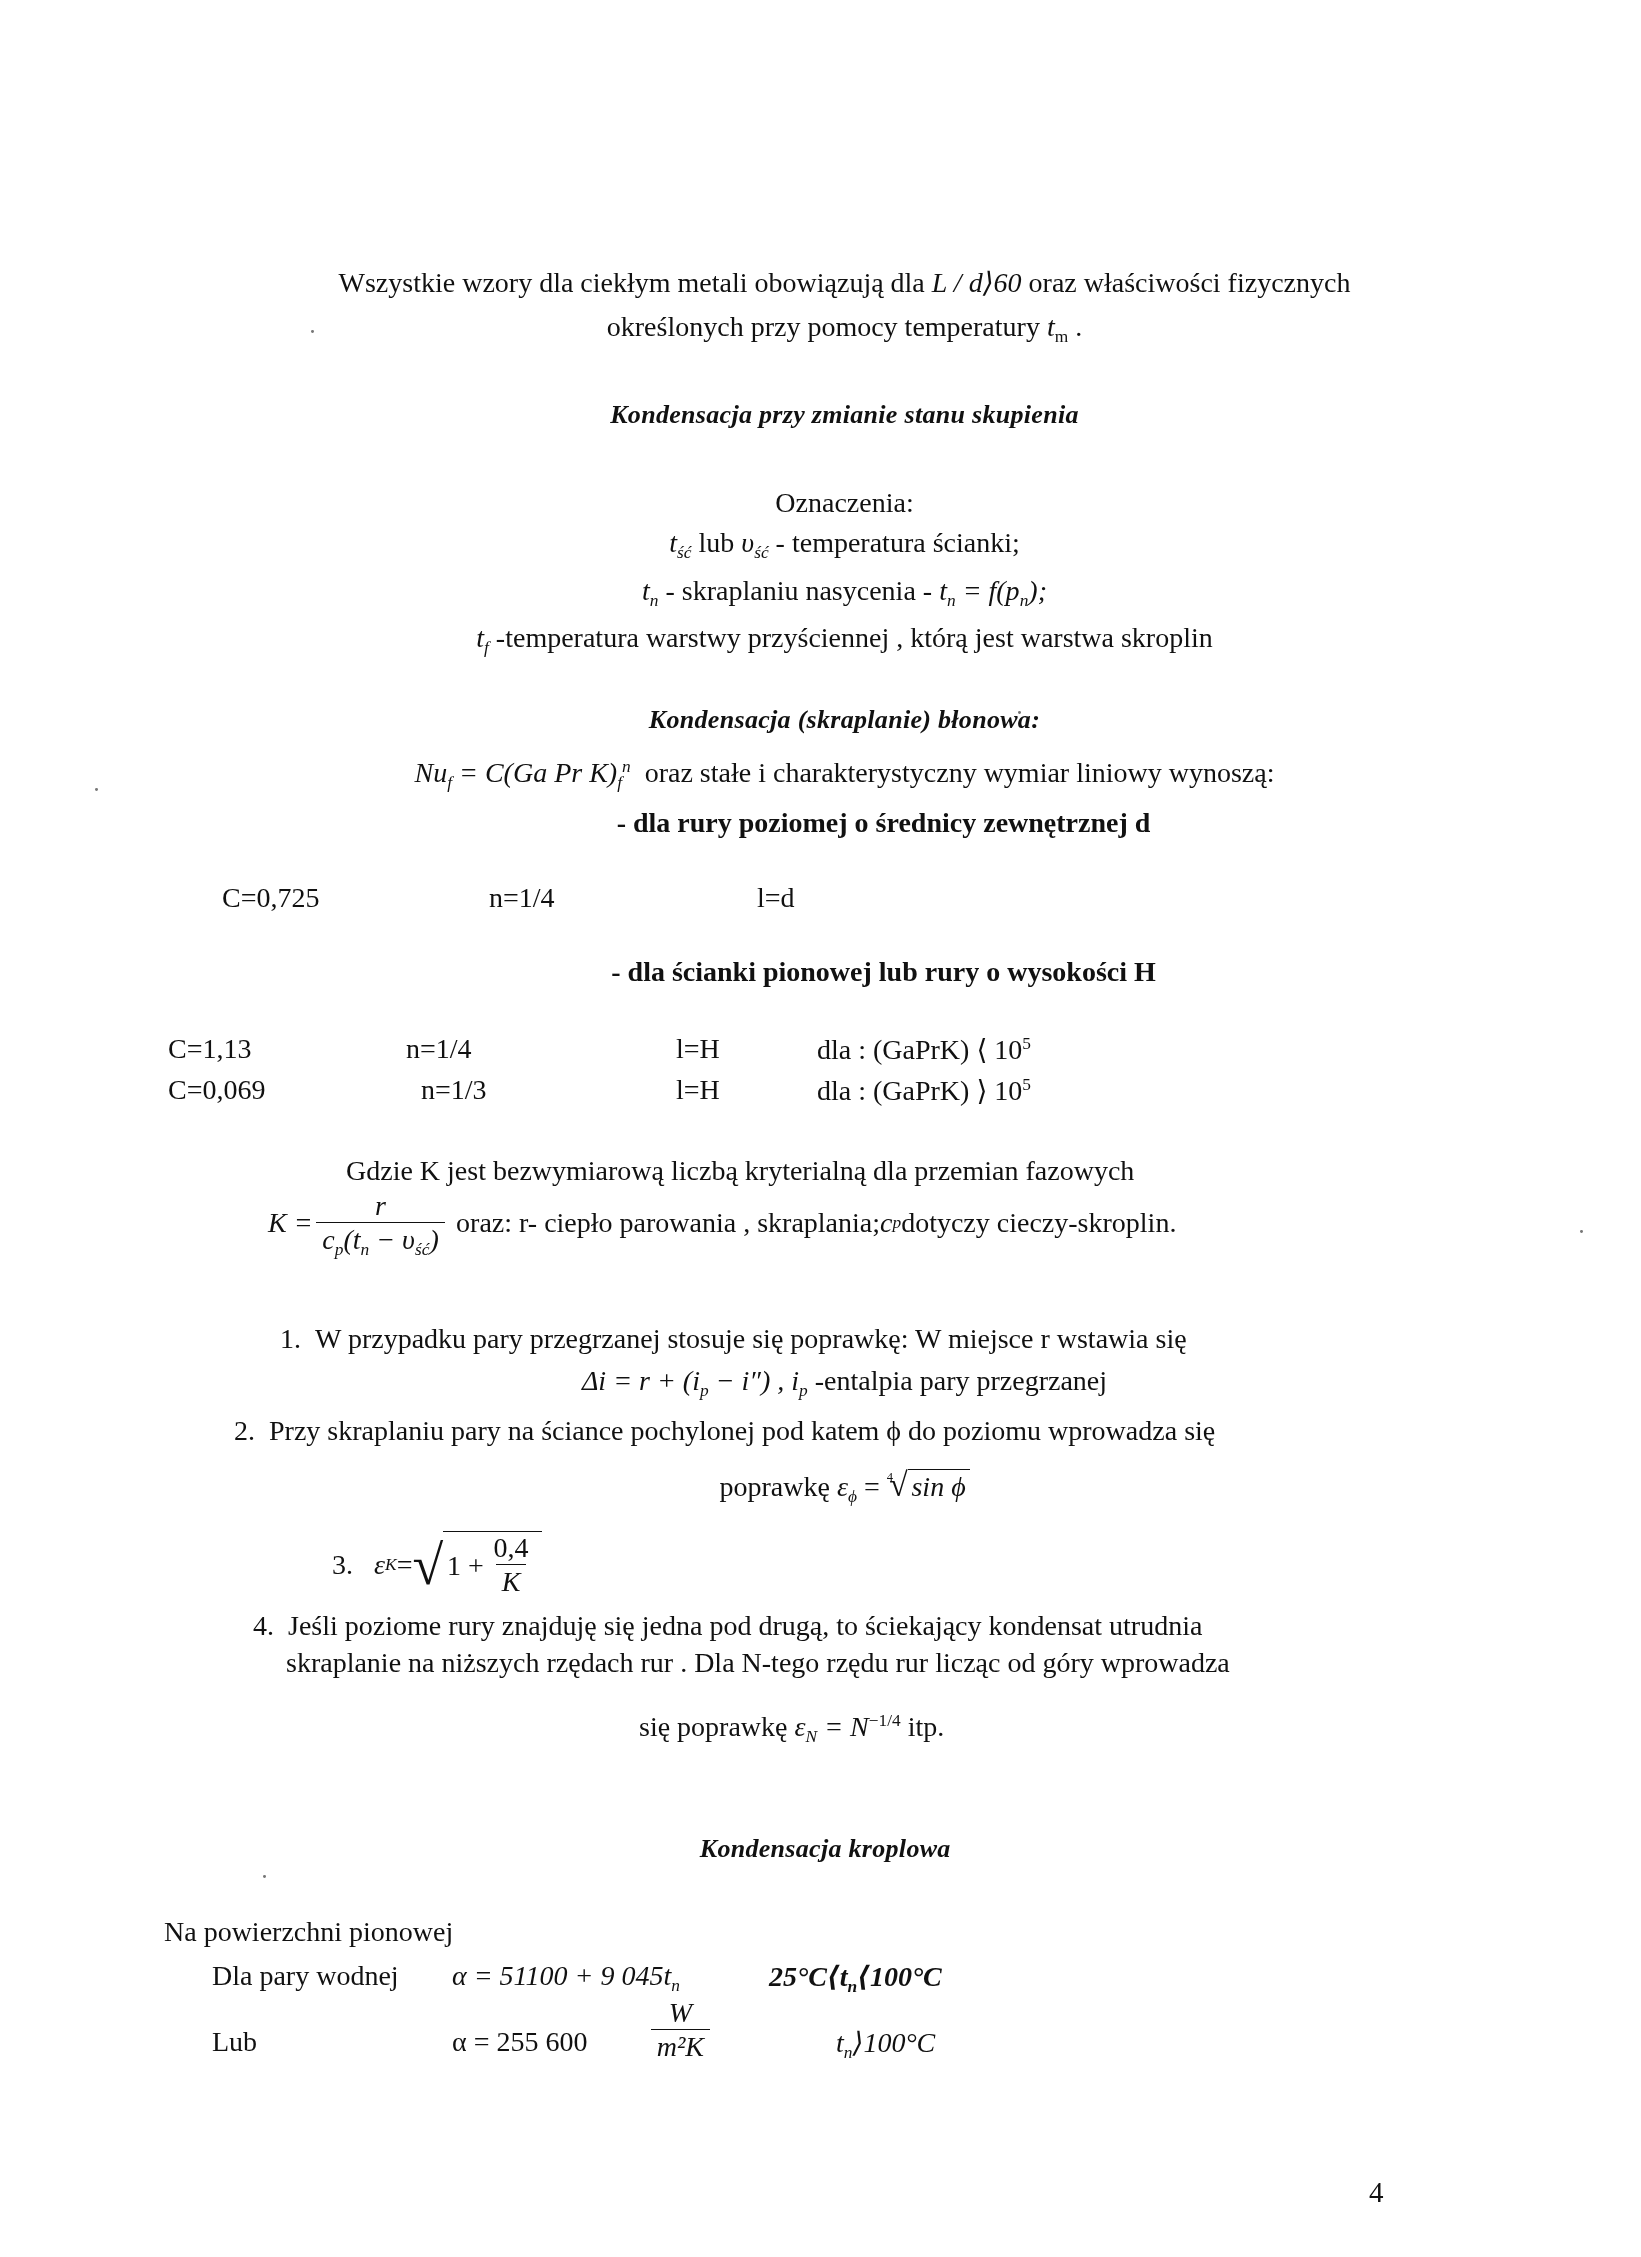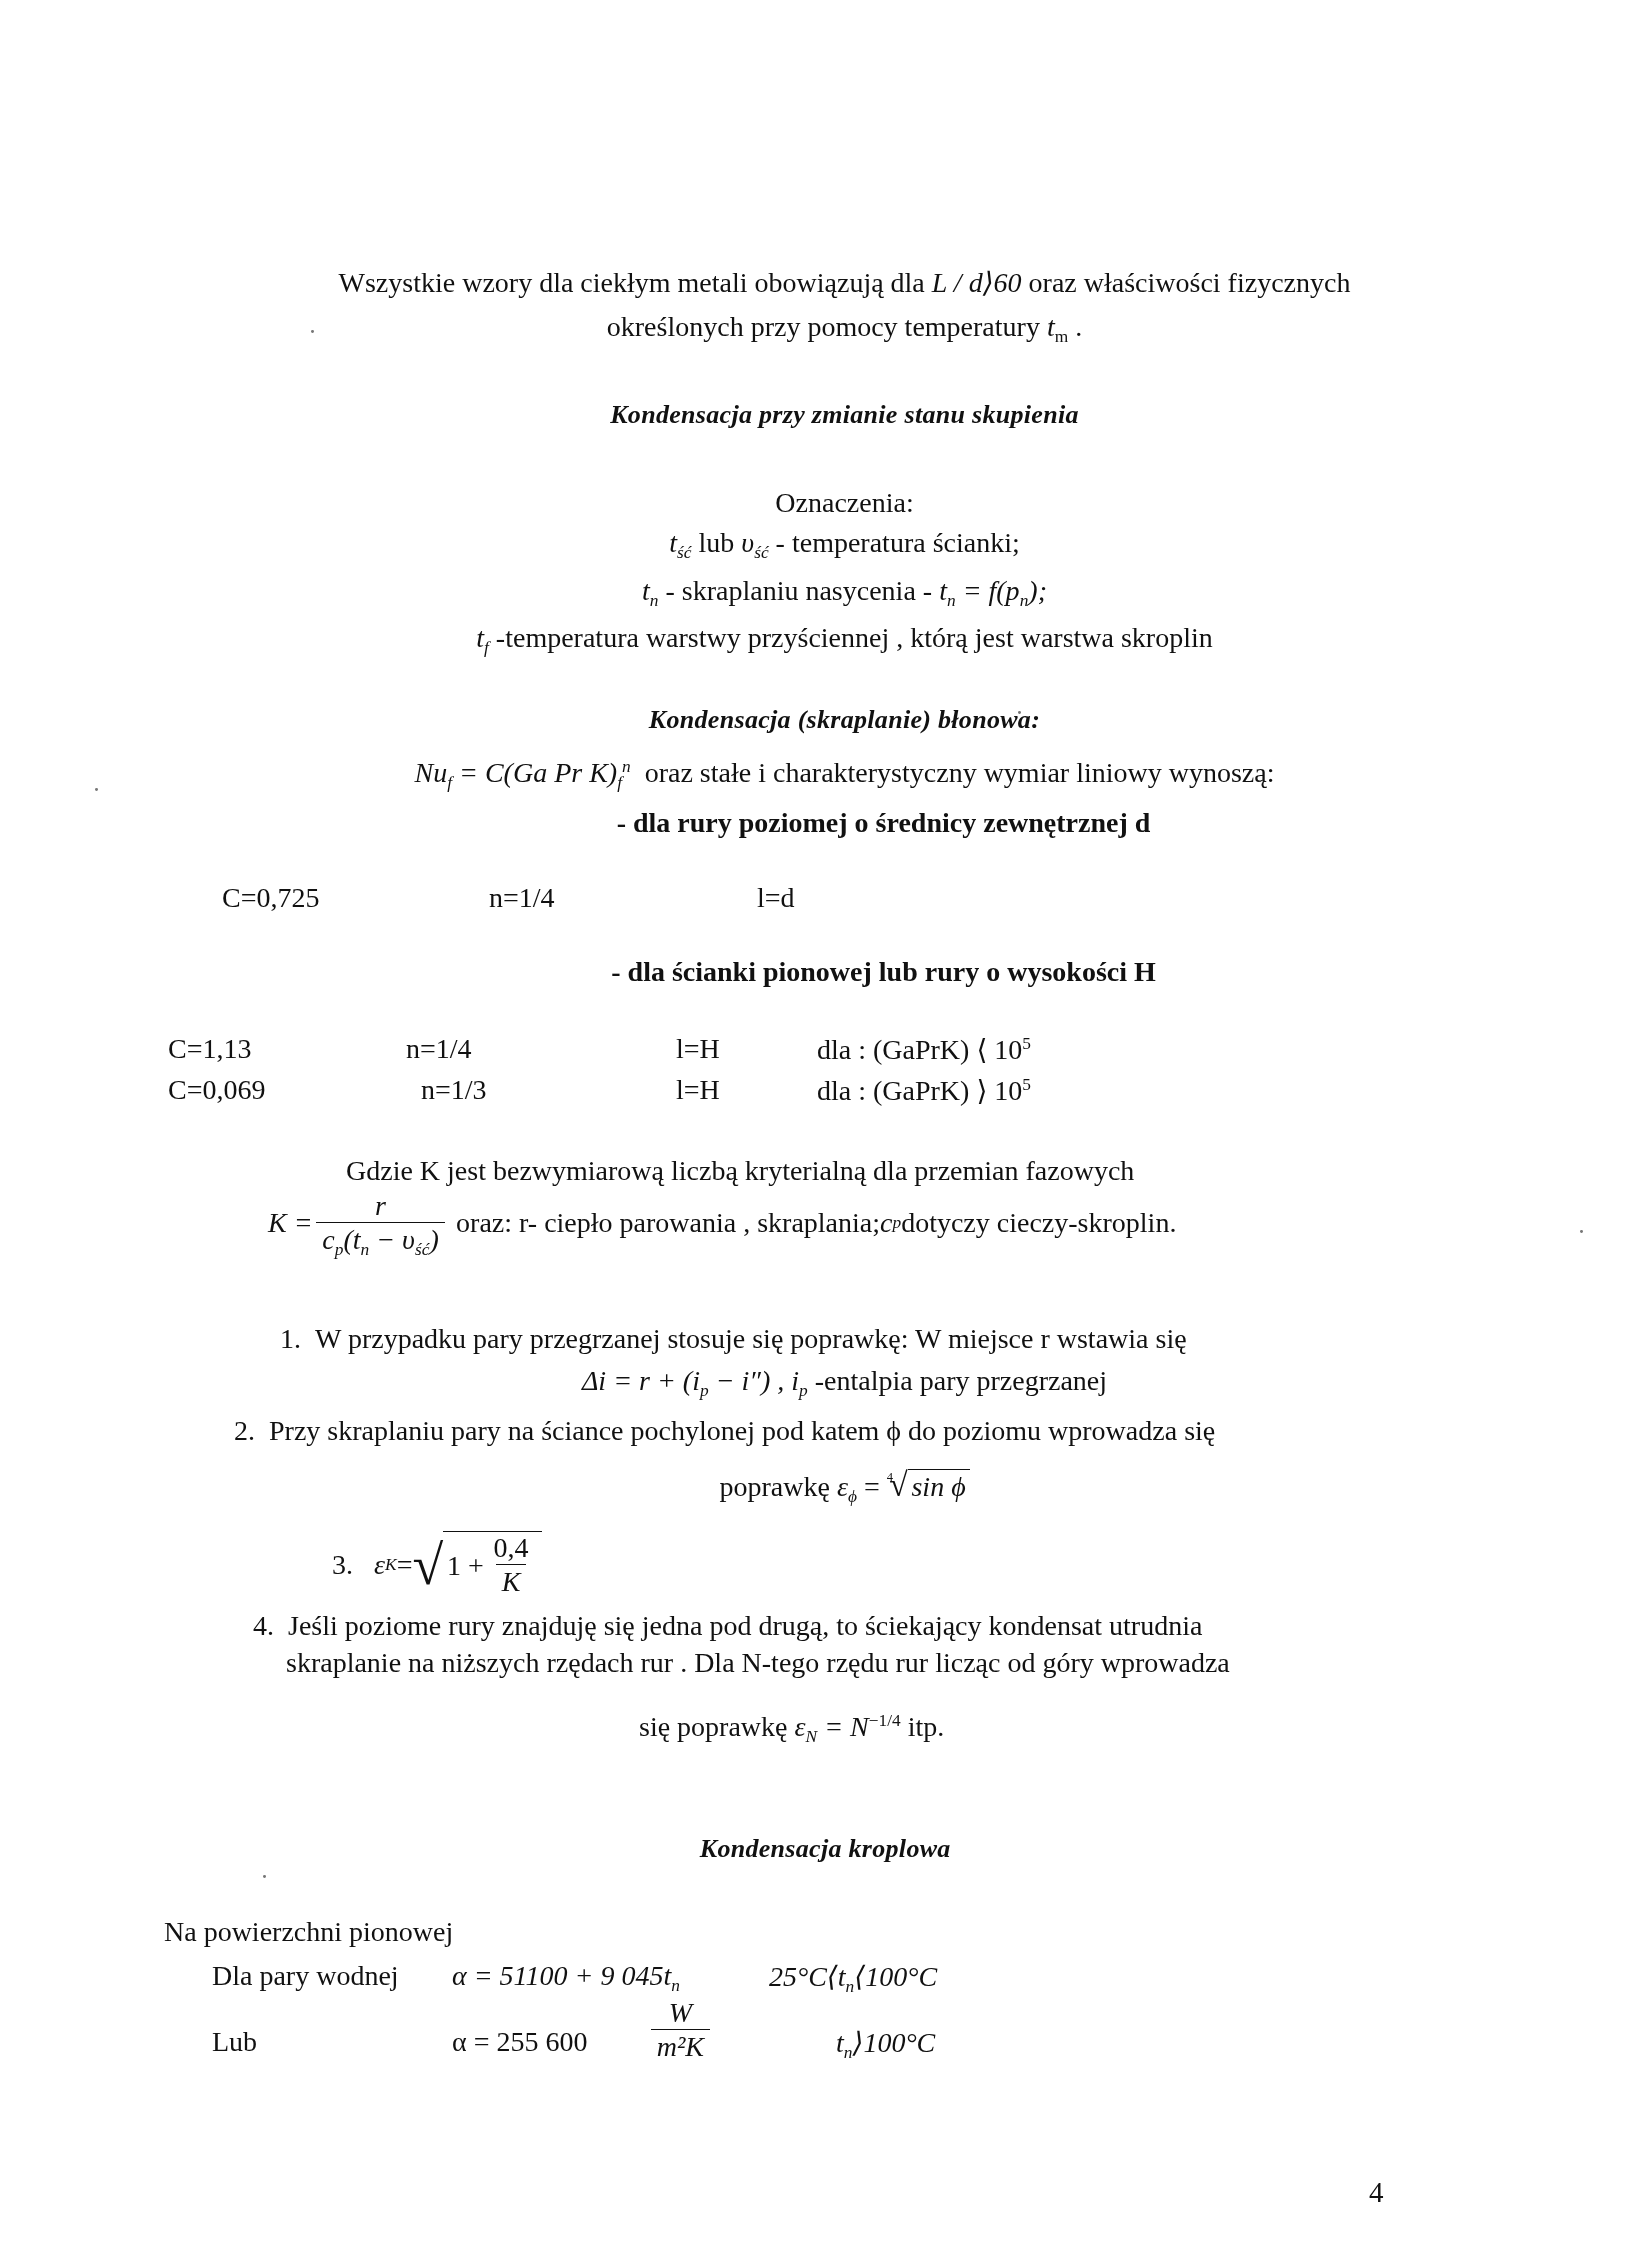--- a/index.html
+++ b/index.html
@@ -108,21 +108,21 @@
 </div>
 <div class="abs" style="top:1647px;left:286px;">skraplanie na niższych rzędach rur . Dla N-tego rzędu rur licząc od góry wprowadza</div>
 <div class="abs" style="top:1711px;left:639px;">
   <span>się  poprawkę </span><i>ε</i><sub class="it">N</sub><i> = N</i><sup>−1/4</sup><span>  itp.</span>
 </div>
 
 <div class="abs center h" style="top:1834px;left:-19.3px;">Kondensacja kroplowa</div>
 <div class="abs" style="top:1916px;left:164px;">Na powierzchni pionowej</div>
 <div class="abs" style="top:1960px;left:212px;">Dla pary wodnej</div>
 <div class="abs" style="top:1960px;left:452px;"><i>α = 51100 + 9 045t</i><sub class="it">n</sub></div>
-<div class="abs" style="top:1960px;left:769px;"><i>25°C⟨t</i><sub class="it">n</sub><i>⟨100°C</i></div>
+<div class="abs" style="top:1960px;left:769px;font-weight:bold;"><i>25°C⟨t</i><sub class="it">n</sub><i>⟨100°C</i></div>
 
 <div class="abs" style="top:2026px;left:212px;">Lub</div>
 <div class="abs" style="top:2026px;left:452px;">α = 255 600</div>
 <div class="abs" style="top:1997px;left:647px;">
   <span class="frac it">
       <span class="num">W</span>
       <span class="den">m²K</span>
     </span>
 </div>
 <div class="abs" style="top:2026px;left:836px;"><i>t</i><sub class="it">n</sub><i>⟩100°C</i></div>

